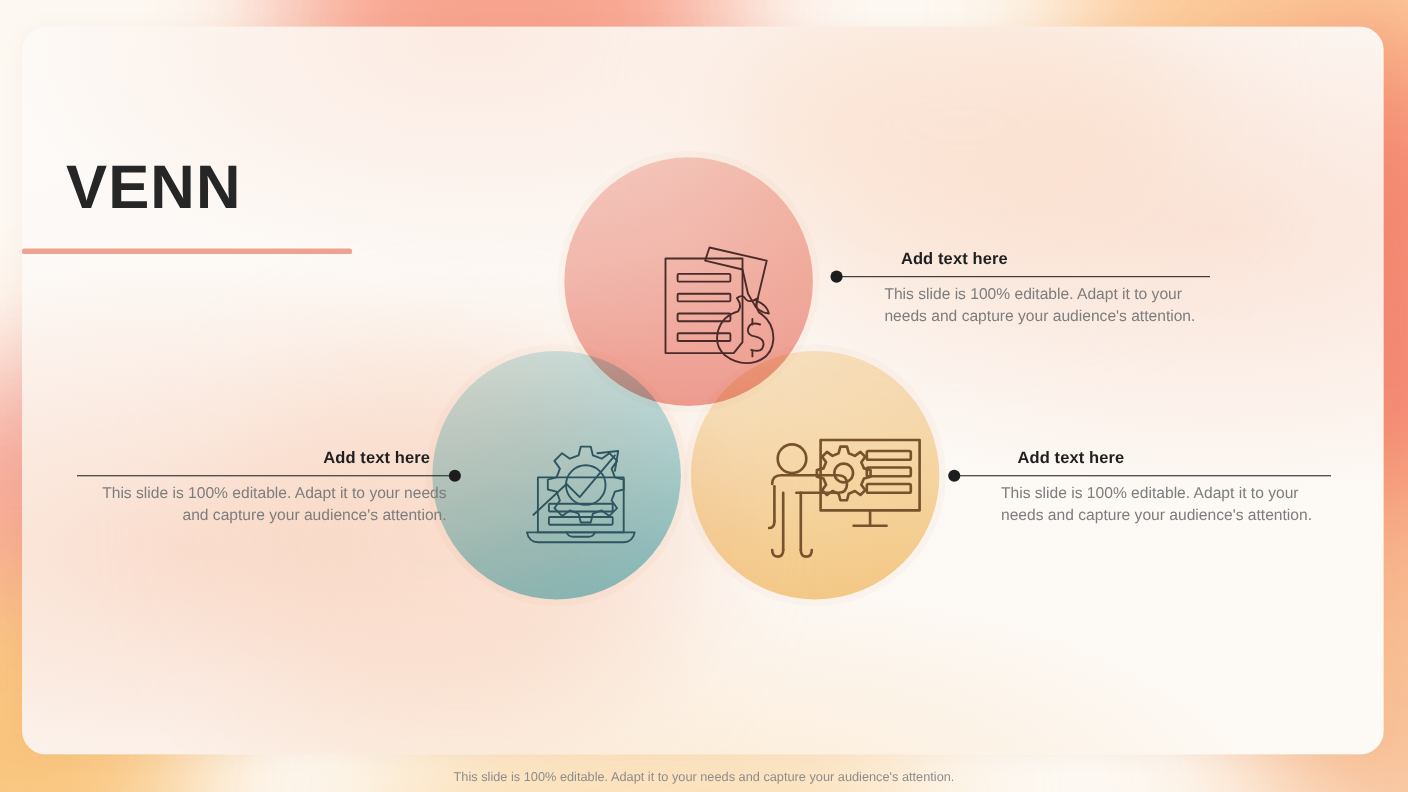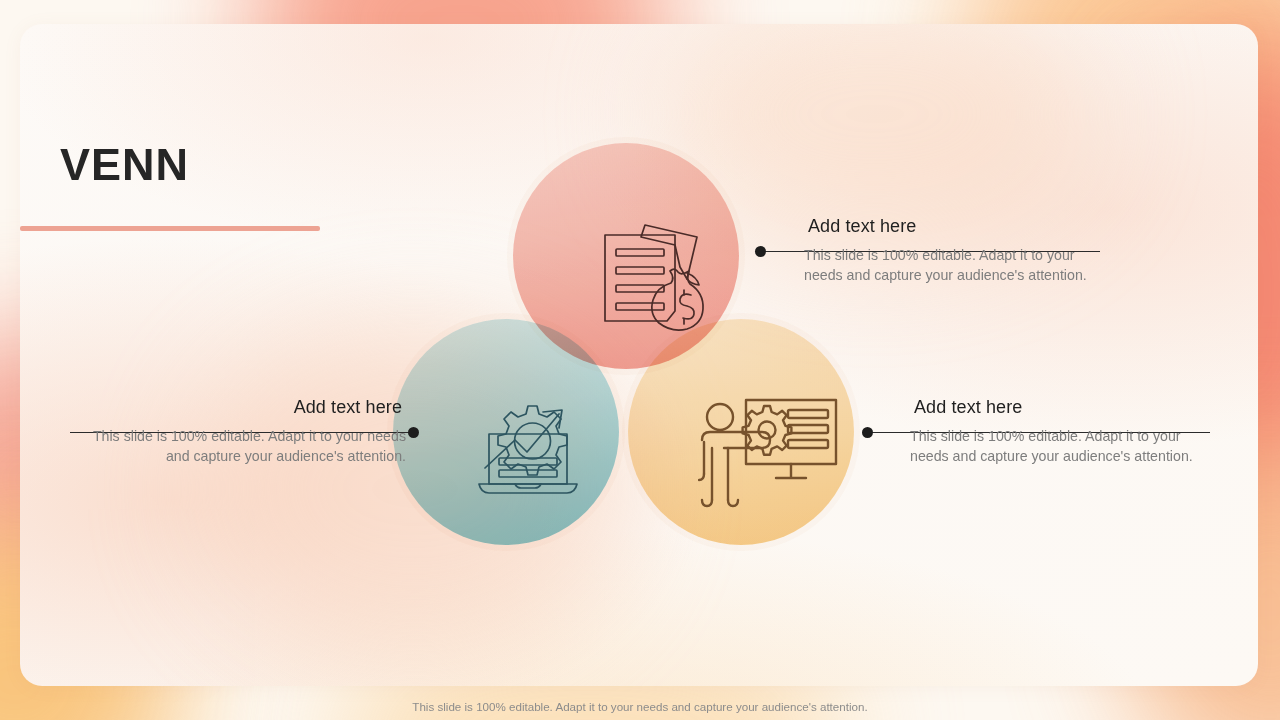--- a/index.html
+++ b/index.html
@@ -34,21 +34,21 @@
       radial-gradient(60% 45% at 50% 108%, rgba(251,219,176,.45) 0%, rgba(251,219,176,0) 70%),
       radial-gradient(50% 45% at 33% 2%, rgba(250,206,186,.34) 0%, rgba(250,206,186,0) 70%),
       linear-gradient(160deg,#fdfaf7 0%, #fcf8f4 45%, #fdf9f4 100%);
     box-shadow:0 2px 18px rgba(180,130,100,.07);
     overflow:hidden;
   }
 
   
   .title{
     position:absolute;left:40px;top:118px;
-    font-size:45px;font-weight:700;letter-spacing:1px;
+    font-size:56px;font-weight:700;letter-spacing:1px;
     color:#262626;line-height:1;
   }
   .title-rule{
     position:absolute;left:0px;top:202px;width:300px;height:5px;
     background:#eda393;border-radius:2px;
   }
 
   
   .venn{position:absolute;left:0;top:0;width:1238px;height:662px;pointer-events:none;}
   .circle{
@@ -83,21 +83,21 @@
   .line-top   {left:740px;top:227px;width:340px;}
   .dot-top    {left:735px;top:222px;}
   .line-right {left:847px;top:408px;width:343px;}
   .dot-right  {left:842px;top:403px;}
   .line-left  {left:50px; top:408px;width:343px;}
   .dot-left   {left:388px;top:403px;}
 
   
   .txt{position:absolute;}
   .txt h3{
-    margin:4px;font-size:18px;font-weight:400;color:#1f1f1f;letter-spacing:.1px;
+    margin:15px;font-size:15px;font-weight:700;color:#1f1f1f;letter-spacing:.1px;
   }
   .txt p{
     margin:9px 0 0 0;font-size:14.2px;line-height:19.5px;color:#7d7d7d;font-weight:400;
   }
   .txt-top   {left:784px;top:188px;width:290px;}
   .txt-right {left:890px;top:369px;width:290px;}
   .txt-left  {left:56px; top:369px;width:330px;text-align:right;}
 
   
   .footer{

